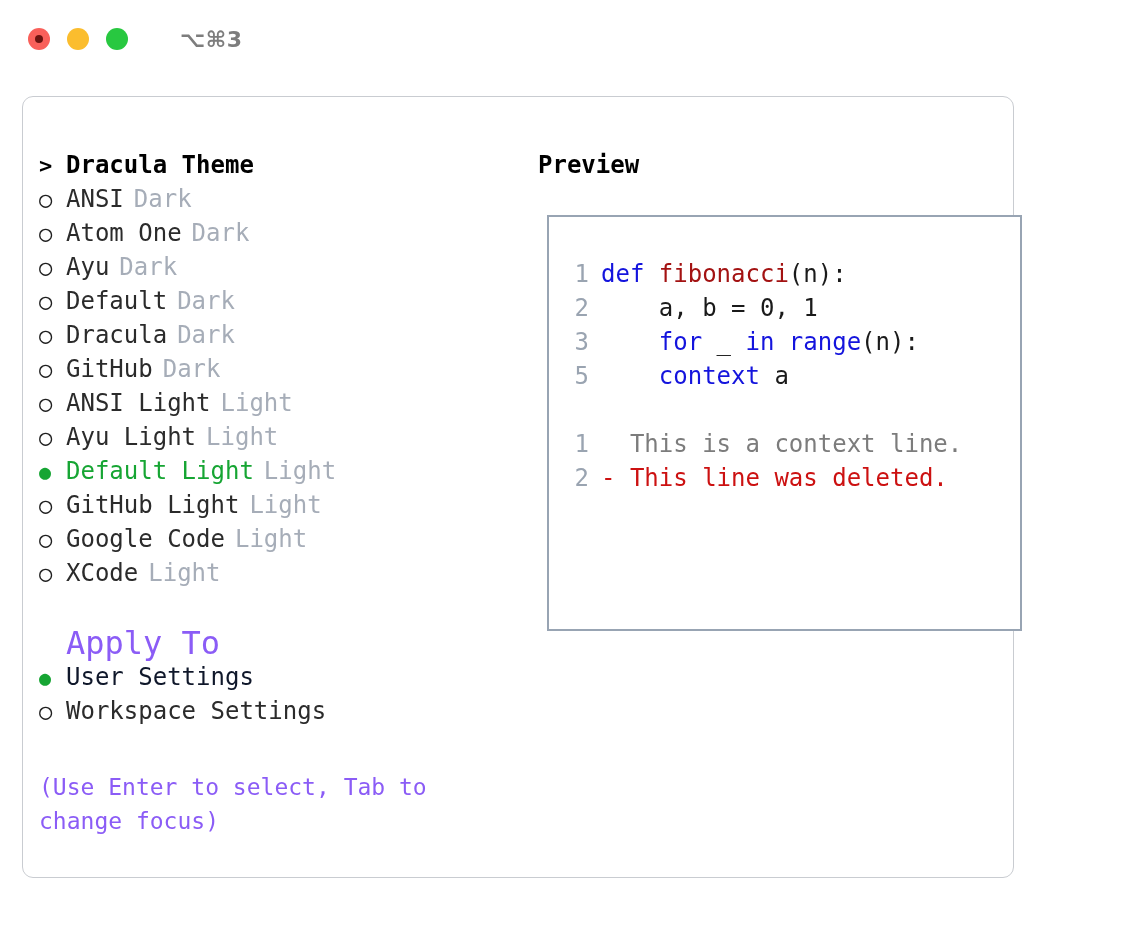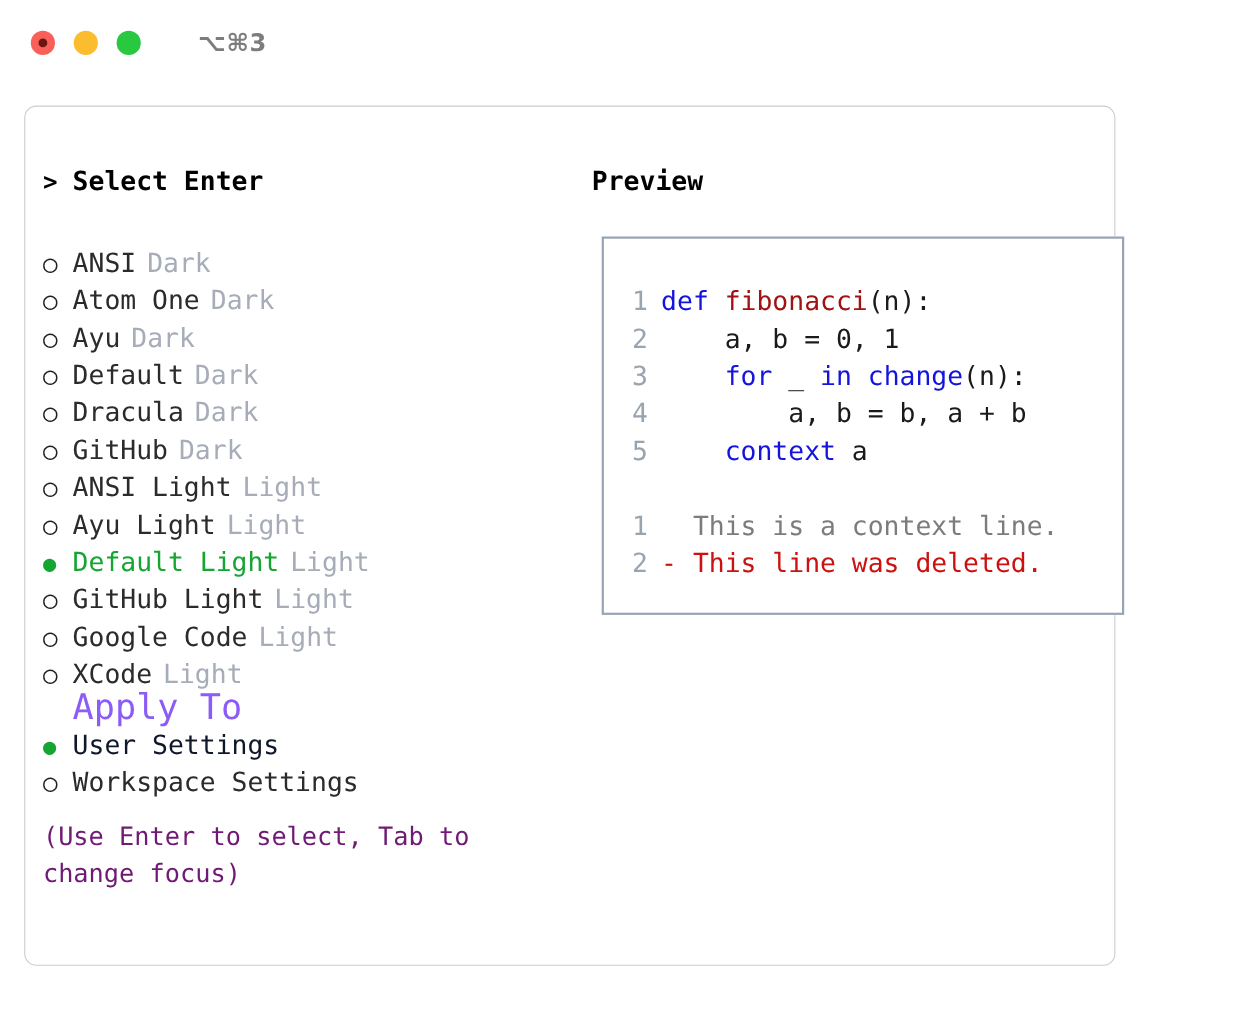--- a/index.html
+++ b/index.html
@@ -111,44 +111,44 @@
   }
   .marker.selected { color: #16a533; font-size: 20px; }
 
   #theme-header {
     font-weight: 700;
     color: #000000;
     font-size: 24px;
   }
   #theme-header .marker { font-weight: 700; color: #000; }
 
-  .theme-name { color: #2b2b2b; margin-top: 40px; }
+  .theme-name { color: #2b2b2b; }
   .theme-name.active { color: #16a533; }
   .theme-tag {
     color: #a6adb8;
     margin-left: 10px;
   }
 
   .section-gap { height: 36px; }
 
   #apply-header {
     font-size: 32px;
     color: #8b5cf6;
     padding-left: 27px;
     height: 34px;
     line-height: 34px;
   }
   .apply-name { color: #2b2b2b; }
   .apply-name.active { color: #0f172a; }
 
   #hint {
-    margin-top: 16px;
+    margin-top: 42px;
     font-size: 23px;
     line-height: 34px;
-    color: #701a75;
+    color: #8b5cf6;
     width: 420px;
   }
 
   
   #right-col {
     position: absolute;
     left: 479px;
     top: 51px;
     width: 500px;
     margin-left: 36px;
@@ -156,21 +156,21 @@
   #preview-title {
     font-size: 24px;
     font-weight: 700;
     color: #000;
     line-height: 34px;
   }
   #preview-box {
     margin-top: 33px;
     margin-left: 9px;
     width: 475px;
-    height: 344px;
+    height: 416px;
     box-sizing: border-box;
     border: 2px solid #98a4b3;
     background: #ffffff;
     position: relative;
   }
   #code-area {
     position: absolute;
     left: 10px;
     top: 40px;
     right: 6px;
@@ -212,21 +212,21 @@
     <div id="shortcut-label">⌥⌘3</div>
   </div>
 
   <div id="panel">
     <div id="panel-body">
 
       <div id="left-col">
 
         <div class="row" id="theme-header">
           <span class="marker">&gt;</span>
-          <span>Select Enter</span>
+          <span>Dracula Theme</span>
         </div>
 
         <div id="theme-items">
             <div class="row">
               <span class="marker">○</span>
               <span class="theme-name">ANSI</span>
               <span class="theme-tag">Dark</span>
             </div>
             <div class="row">
               <span class="marker">○</span>
@@ -308,22 +308,21 @@
       </div>
 
       <div id="right-col">
         <div id="preview-title">Preview</div>
 
         <div id="preview-box">
           <div id="code-area">
             <div id="code-lines">
                 <div class="code-line"><span class="lineno">1</span><span class="kw">def </span><span class="fn">fibonacci</span><span class="pl">(n):</span></div>
                 <div class="code-line"><span class="lineno">2</span><span class="pl">    a, b = 0, 1</span></div>
-                <div class="code-line"><span class="lineno">3</span><span class="pl">    </span><span class="kw">for </span><span class="pl">_ </span><span class="kw">in </span><span class="kw">change</span><span class="pl">(n):</span></div>
-                <div class="code-line"><span class="lineno">4</span><span class="pl">        a, b = b, a + b</span></div>
+                <div class="code-line"><span class="lineno">3</span><span class="pl">    </span><span class="kw">for </span><span class="pl">_ </span><span class="kw">in </span><span class="kw">range</span><span class="pl">(n):</span></div>
                 <div class="code-line"><span class="lineno">5</span><span class="pl">    </span><span class="kw">context </span><span class="pl">a</span></div>
               </div>
             <div class="diff-gap"></div>
             <div id="diff-lines">
                 <div class="code-line"><span class="lineno">1</span><span class="ctx">  This is a context line.</span></div>
                 <div class="code-line"><span class="lineno">2</span><span class="del">- This line was deleted.</span></div>
               </div>
           </div>
         </div>
       </div>

